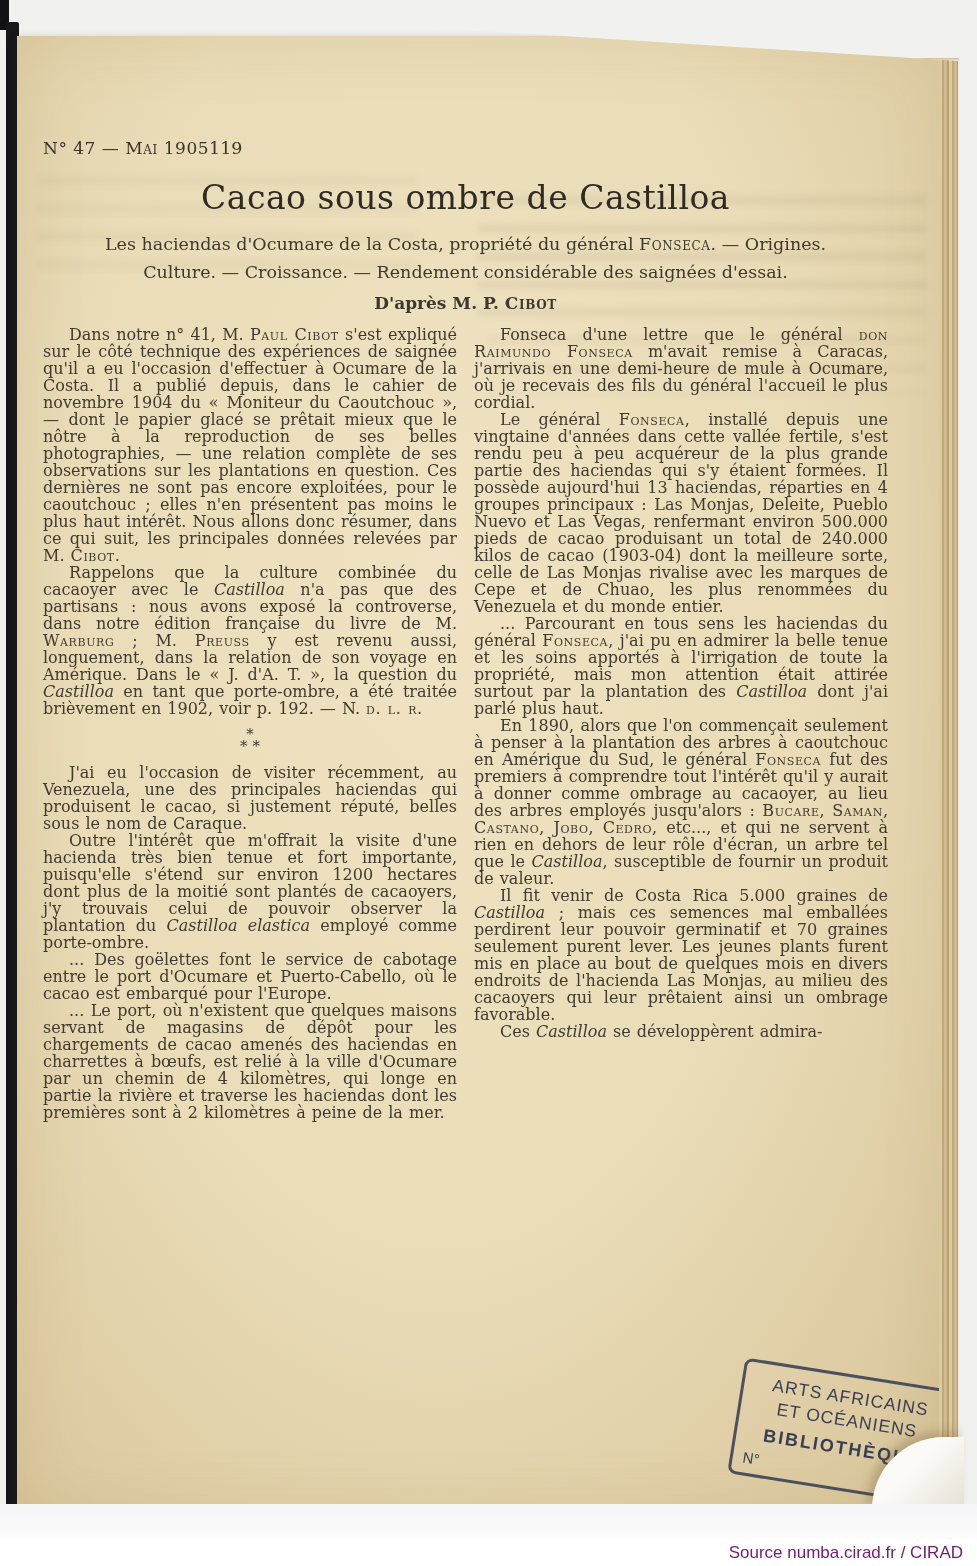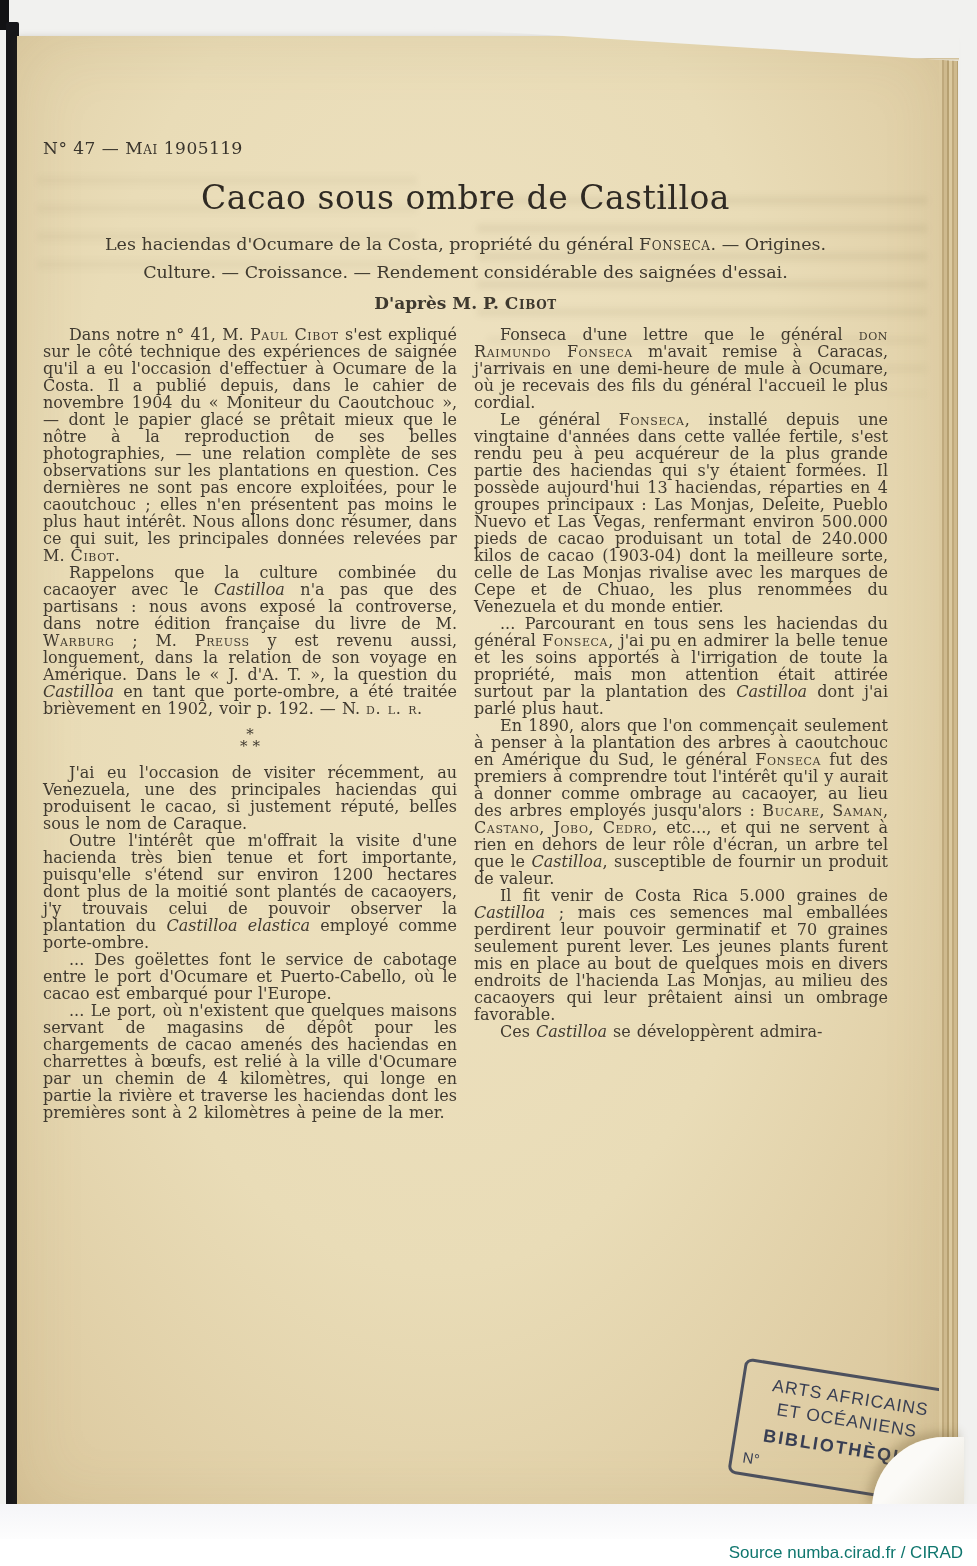--- a/index.html
+++ b/index.html
@@ -77,21 +77,21 @@
     background:rgba(255,255,255,0.02);
   }
   .stamp .s1,.stamp .s2{text-align:center;font-size:17.5px;letter-spacing:1px;line-height:23px;}
   .stamp .s3{text-align:center;font-size:18px;font-weight:bold;letter-spacing:2px;line-height:26px;margin-top:3px;}
   .stamp .s4{font-size:15px;line-height:20px;margin-top:2px;padding-left:2px;}
   
   .scan-bottom{position:absolute;left:0;right:0;bottom:27px;height:35px;
     background:linear-gradient(#f5f5f8,#fdfdfd);}
   .footer{position:absolute;left:0;right:0;bottom:0;height:27px;background:#ffffff;
     font-family:"Liberation Sans","DejaVu Sans",sans-serif;}
-  .footer span{position:absolute;right:14px;bottom:3px;font-size:17px;color:#0f766e;}
+  .footer span{position:absolute;right:14px;bottom:3px;font-size:17px;color:#701a75;}
 </style>
 </head>
 <body>
 
 <div class="spine-corner"></div>
 <div class="spine"></div>
 
 <div class="page">
   <div class="ghost g1"></div>
   <div class="ghost g2"></div>

